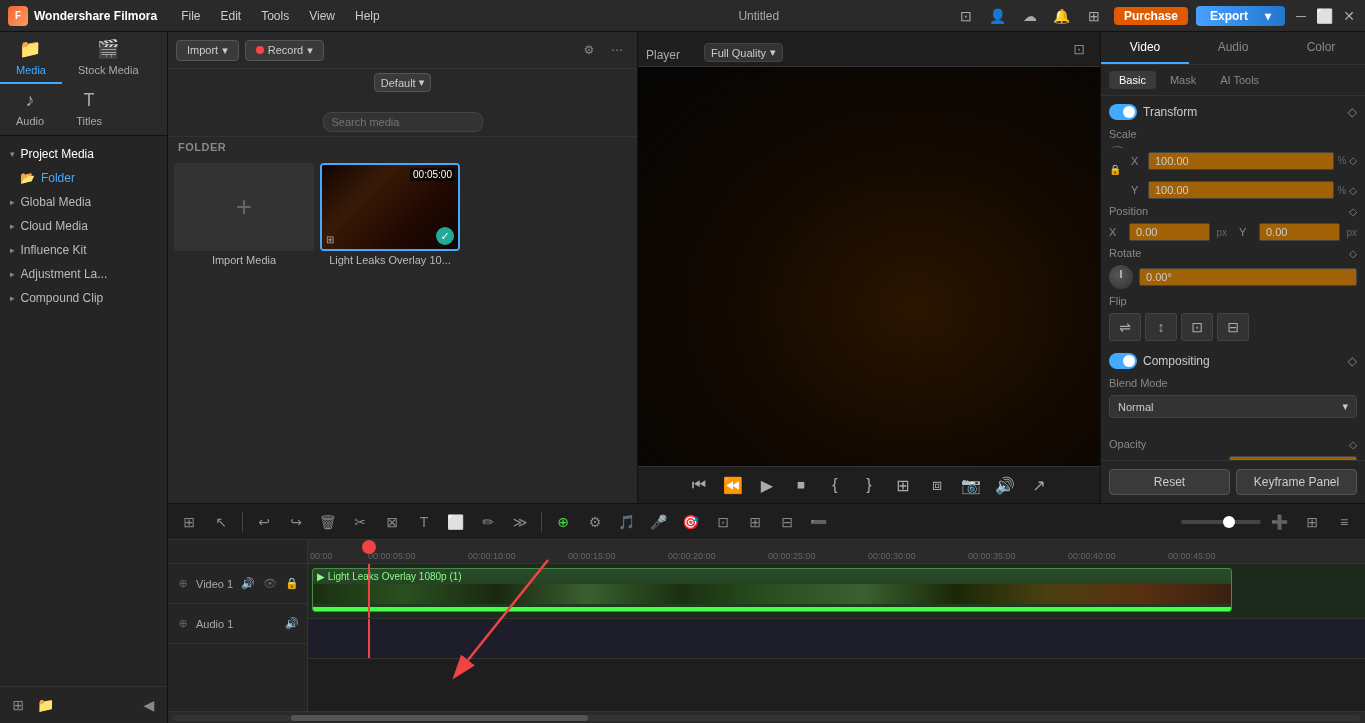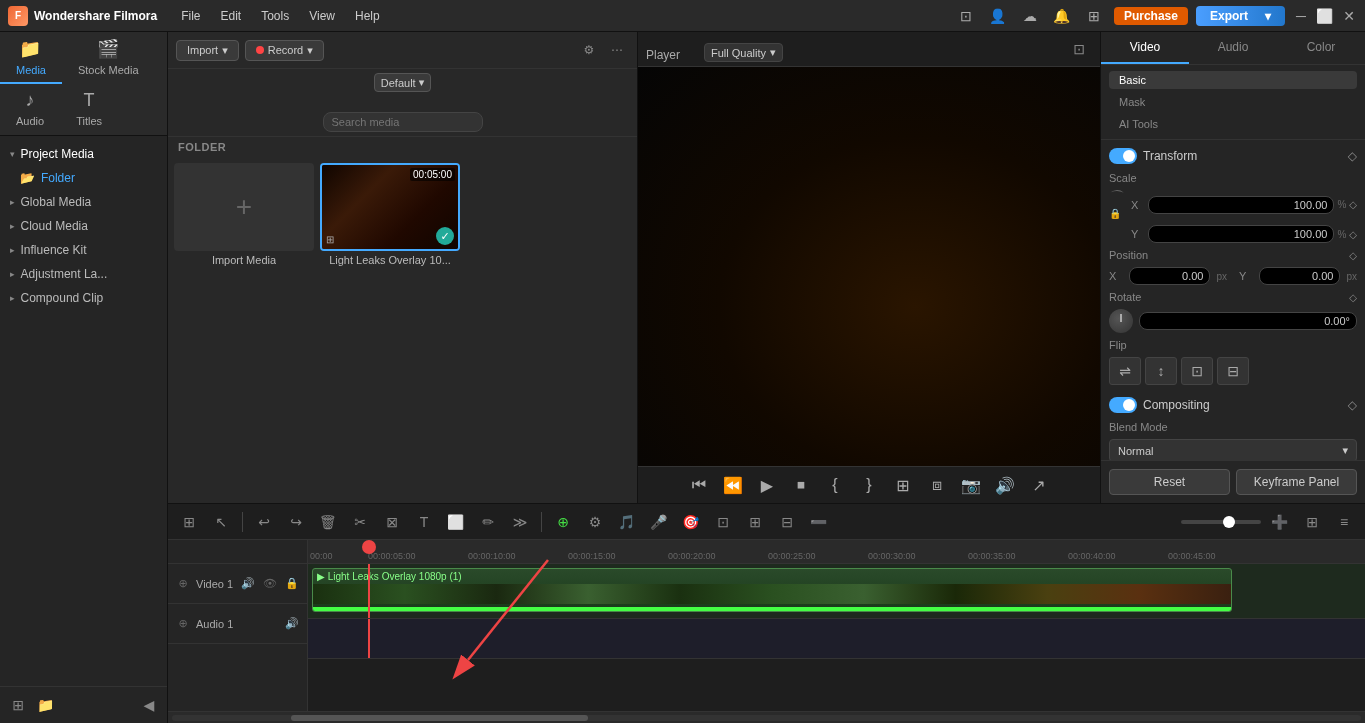--- a/index.html
+++ b/index.html
@@ -78,34 +78,34 @@
     #preview-controls .progress-thumb { width: 10px; height: 10px; background: #fff; border-radius: 50%; position: absolute; top: -3px; left: 44%; transform: translateX(-50%); }
     #preview-controls .time-display { color: #aaa; font-size: 11px; white-space: nowrap; }
     #preview-controls .control-buttons { display: flex; align-items: center; justify-content: center; gap: 6px; }
     #preview-controls .ctrl-btn { width: 28px; height: 28px; display: flex; align-items: center; justify-content: center; color: #aaa; cursor: pointer; font-size: 16px; }
 
     
     #right-panel { width: 265px; background: #252525; border-left: 1px solid #111; display: flex; flex-direction: column; }
     #right-panel .panel-tabs { display: flex; border-bottom: 1px solid #333; }
     #right-panel .panel-tab { flex: 1; text-align: center; padding: 8px 4px; cursor: pointer; color: #888; font-size: 12px; border-bottom: 2px solid transparent; }
     #right-panel .panel-tab.active { color: #fff; border-bottom-color: #4af; }
-    #right-panel .sub-tabs { display: flex; padding: 6px 8px; gap: 4px; border-bottom: 1px solid #333; flex-direction: column; }
+    #right-panel .sub-tabs { display: flex; padding: 6px 8px; gap: 4px; border-bottom: 1px solid #333; }
     #right-panel .sub-tab { padding: 3px 10px; border-radius: 4px; cursor: pointer; font-size: 11px; color: #888; }
     #right-panel .sub-tab.active { background: #3a3a3a; color: #fff; }
     #right-panel .panel-content { flex: 1; overflow-y: auto; padding: 8px; }
 
     .prop-section { margin-bottom: 12px; }
     .prop-header { display: flex; align-items: center; gap: 6px; margin-bottom: 8px; }
     .prop-toggle { width: 28px; height: 16px; background: #4af; border-radius: 8px; position: relative; cursor: pointer; }
     .prop-toggle::after { content: ''; width: 12px; height: 12px; background: #fff; border-radius: 50%; position: absolute; top: 2px; right: 2px; }
     .prop-title { color: #ccc; font-size: 12px; font-weight: 500; flex: 1; }
     .prop-diamond { color: #888; font-size: 12px; cursor: pointer; }
     .prop-row { display: flex; align-items: center; margin-bottom: 6px; gap: 6px; }
     .prop-label { color: #888; font-size: 11px; min-width: 40px; }
-    .prop-value { background: #000000; border: 1px solid #444; color: #ccc; padding: 2px 6px; border-radius: 8px; font-size: 11px; text-align: right; flex: 1; }
+    .prop-value { background: #a16207; border: 1px solid #444; color: #ccc; padding: 2px 6px; border-radius: 2px; font-size: 11px; flex: 1; }
     .prop-unit { color: #666; font-size: 10px; }
     .prop-xy-label { color: #888; font-size: 11px; min-width: 14px; }
     .prop-slider-row { display: flex; align-items: center; gap: 6px; margin-bottom: 8px; }
     .prop-slider { flex: 1; height: 3px; background: #444; border-radius: 2px; position: relative; cursor: pointer; }
     .prop-slider-fill { height: 100%; background: #4af; border-radius: 2px; }
     .prop-slider-thumb { width: 10px; height: 10px; background: #fff; border-radius: 50%; position: absolute; top: -3.5px; transform: translateX(-50%); }
     .blend-select { background: #333; border: 1px solid #444; color: #ccc; padding: 4px 8px; border-radius: 4px; font-size: 11px; width: 100%; cursor: pointer; display: flex; align-items: center; justify-content: space-between; }
     .flip-row { display: flex; gap: 4px; }
     .flip-btn { width: 32px; height: 28px; background: #333; border: 1px solid #444; border-radius: 3px; display: flex; align-items: center; justify-content: center; color: #aaa; cursor: pointer; font-size: 14px; }
     .compositing-toggle { width: 28px; height: 16px; background: #4af; border-radius: 8px; position: relative; cursor: pointer; }
@@ -156,20 +156,21 @@
     <div class="logo-icon">F</div>
     <span>Wondershare Filmora</span>
   </div>
   <div class="menu-items">
     <span class="menu-item">File</span>
     <span class="menu-item">Edit</span>
     <span class="menu-item">Tools</span>
     <span class="menu-item">View</span>
     <span class="menu-item">Help</span>
   </div>
+  <div class="title">Untitled</div>
   <div class="right-controls">
     <div class="icon-btn">⊡</div>
     <div class="icon-btn">👤</div>
     <div class="icon-btn">☁</div>
     <div class="icon-btn">🔔</div>
     <div class="icon-btn">⊞</div>
     <div class="purchase-btn">Purchase</div>
     <div class="export-btn">
       <span>Export</span>
       <span>▾</span>

